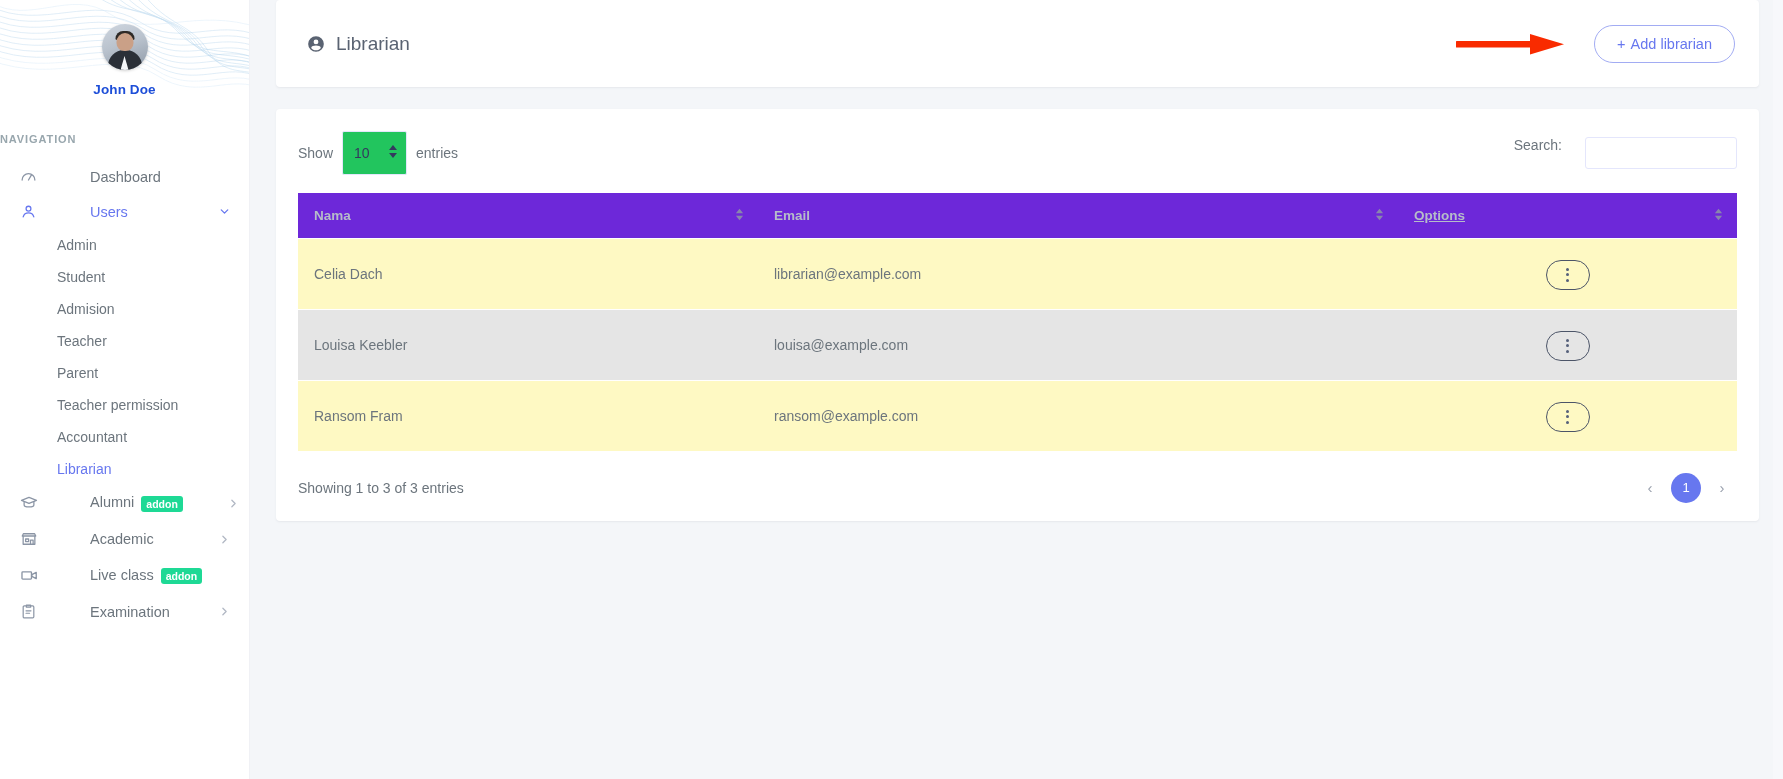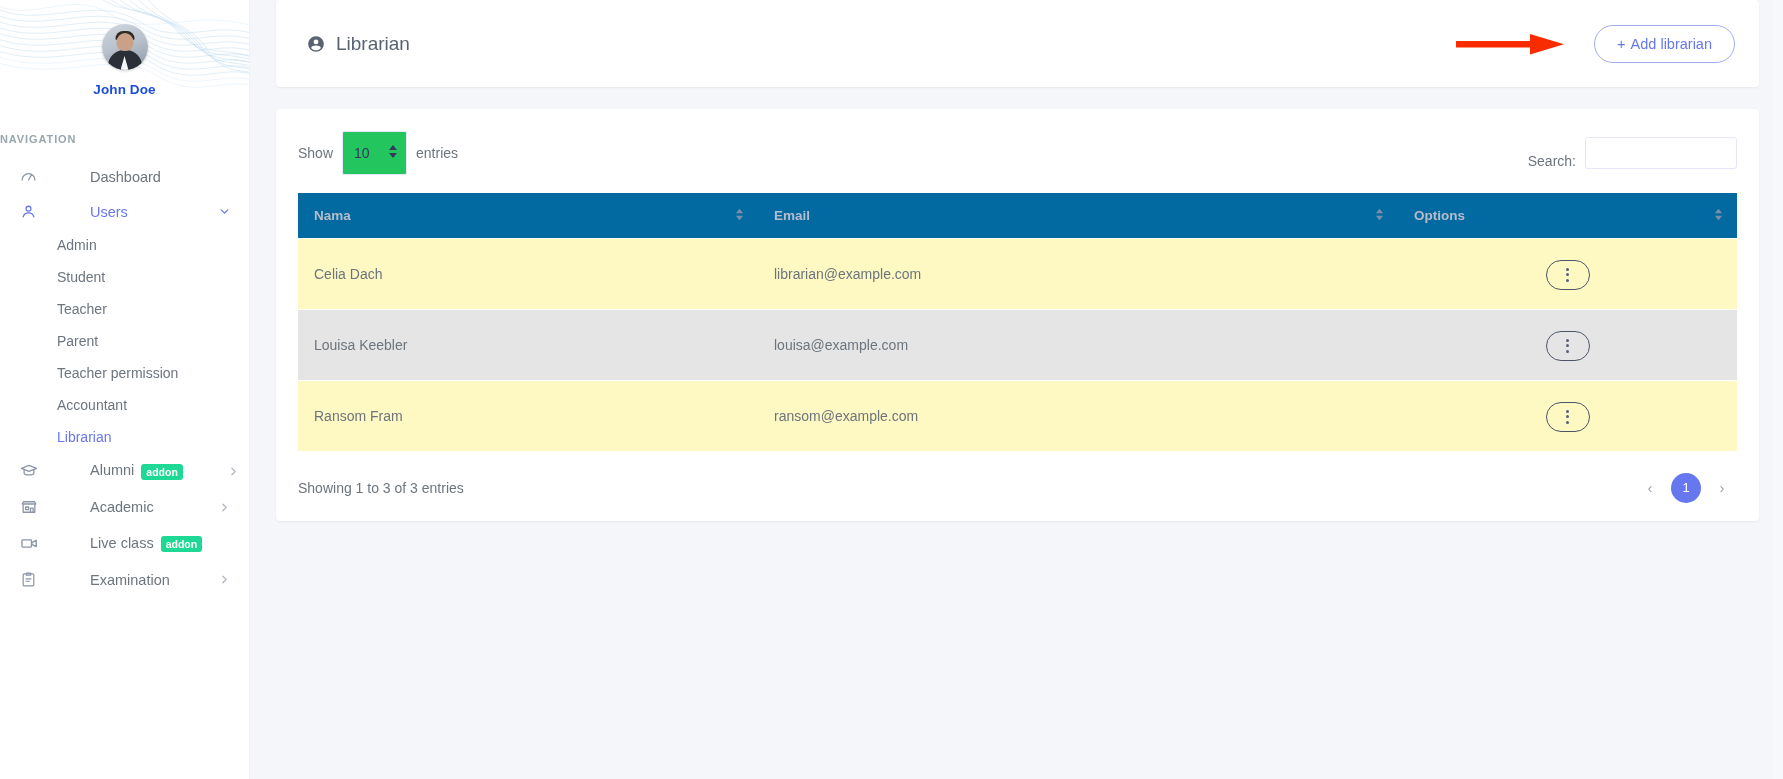--- a/index.html
+++ b/index.html
@@ -240,40 +240,40 @@
     position: absolute;
     right: 9px;
     top: 50%;
     transform: translateY(-50%);
     pointer-events: none;
     color: #34395e;
   }
   .dt-filter {
     margin-left: auto;
     display: flex;
-    align-items: flex-end;
-    gap: 9px;
+    align-items: flex-start;
+    gap: 23px;
     font-size: 14px;
     color: #6c757d;
   }
   .dt-filter input {
     border: 1px solid #e4e6fc;
     border-radius: 3px;
     height: 32px;
     width: 152px;
     padding: 0 9px;
     font-size: 14px;
     color: #34395e;
     outline: none;
     font-family: "Liberation Sans", sans-serif;
   }
 
   table.dt { width: 100%; border-collapse: collapse; table-layout: fixed; }
   table.dt thead th {
-    background: #0369a1;
+    background: #6d28d9;
     color: #b6bcc9;
     font-size: 13.5px;
     font-weight: bold;
     text-align: left;
     padding: 15px 16px;
     position: relative;
     white-space: nowrap;
     cursor: pointer;
   }
   table.dt thead th .sort-ico {
@@ -288,21 +288,21 @@
     color: #6c757d;
     padding: 19px 16px;
     border-top: 1px solid #ffffff;
     vertical-align: middle;
     height: 64px;
   }
   table.dt tbody tr.odd td { background: #fef9c3; }
   table.dt tbody tr.even td { background: #e5e5e5; }
   .col-name { width: 460px; }
   .col-email { width: 640px; }
-  .col-opts { width: auto; }
+  .col-opts { width: auto; text-decoration: underline; }
   .td-opts { text-align: center; }
 
   .btn-dots {
     width: 44px; height: 30px;
     border-radius: 30px;
     border: 1px solid #4c5568;
     background: transparent;
     display: inline-flex;
     align-items: center;
     justify-content: center;
@@ -419,20 +419,21 @@
             <svg width="13" height="13" viewBox="0 0 24 24" fill="none" stroke="currentColor" stroke-width="2.4" stroke-linecap="round" stroke-linejoin="round">
               <polyline points="6 9 12 15 18 9"></polyline>
             </svg>
           </span>
         </li>
 
         <li>
           <ul class="sub-list">
             <li class="sub-item">Admin</li>
             <li class="sub-item">Student</li>
+            <li class="sub-item">Admision</li>
             <li class="sub-item">Teacher</li>
             <li class="sub-item">Parent</li>
             <li class="sub-item">Teacher permission</li>
             <li class="sub-item">Accountant</li>
             <li class="sub-item active">Librarian</li>
           </ul>
         </li>
 
         <li class="nav-item">
           <span class="ico">

